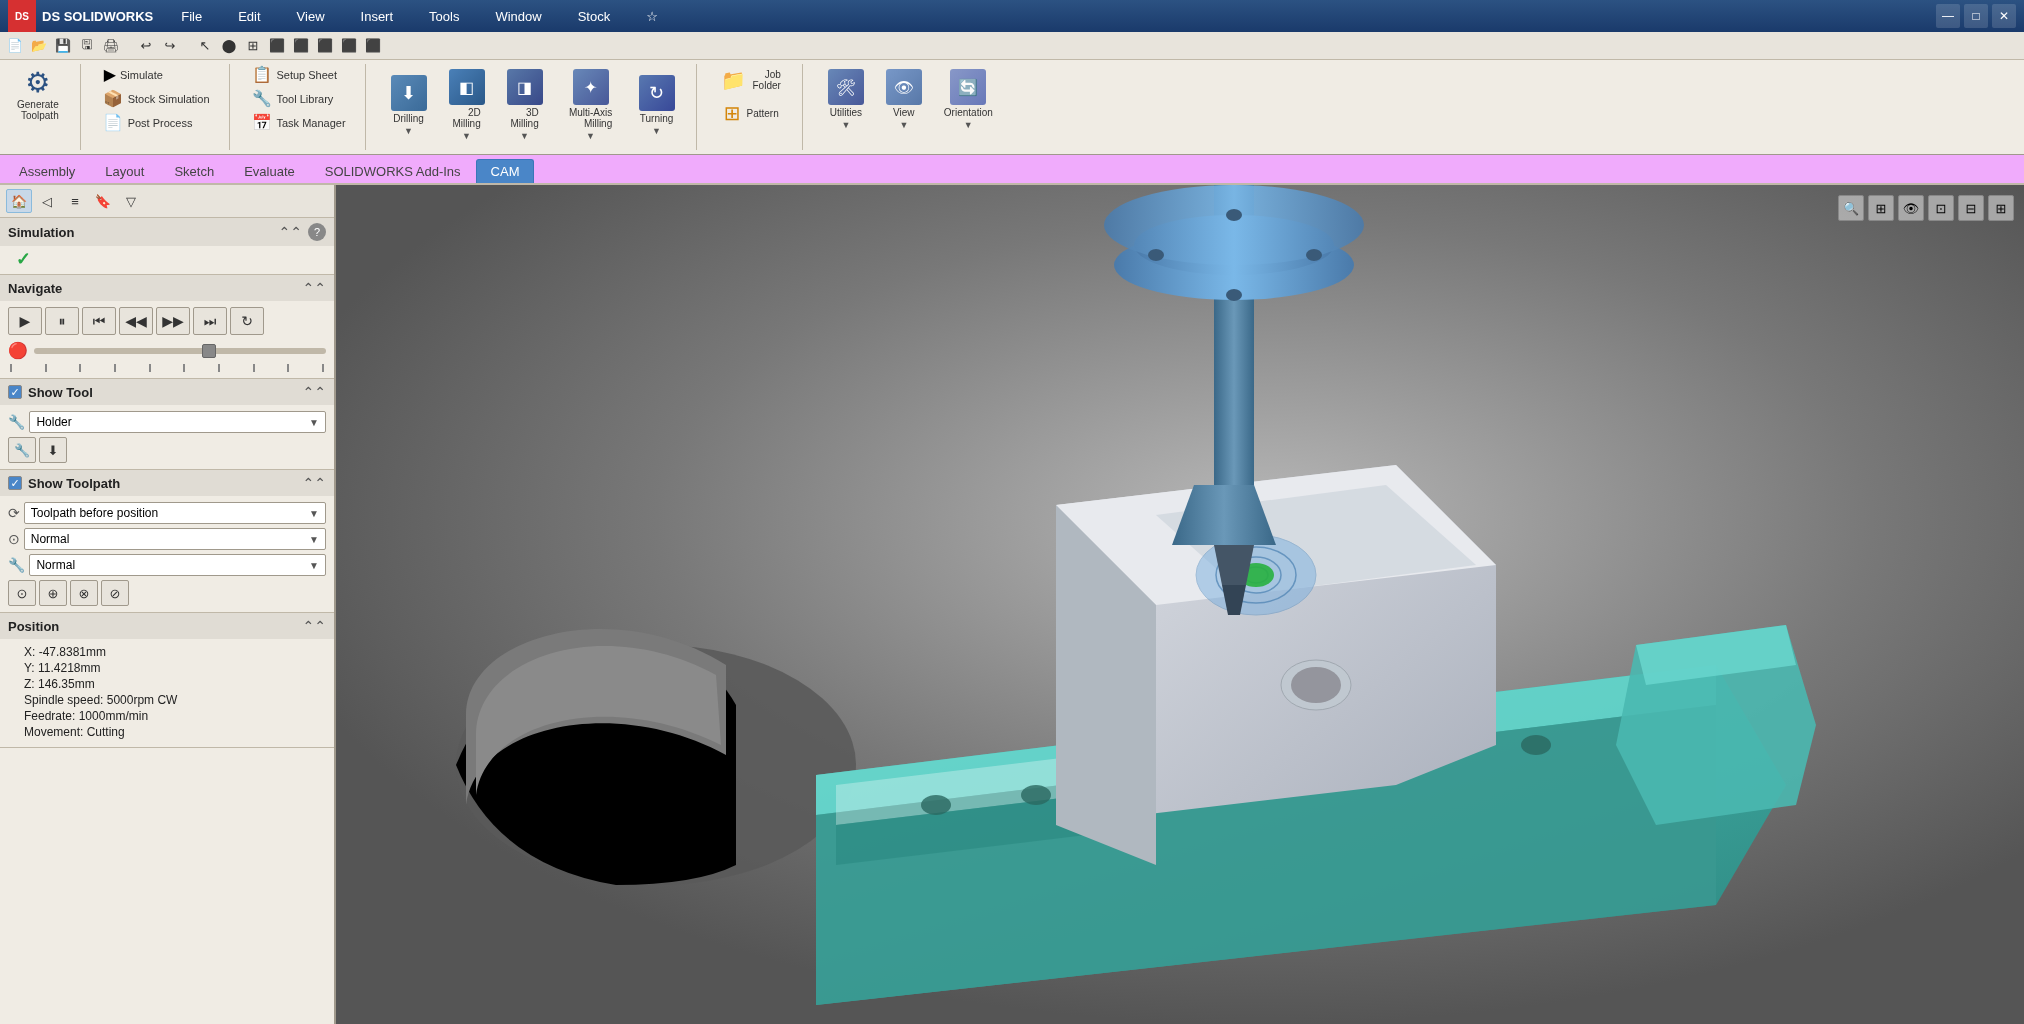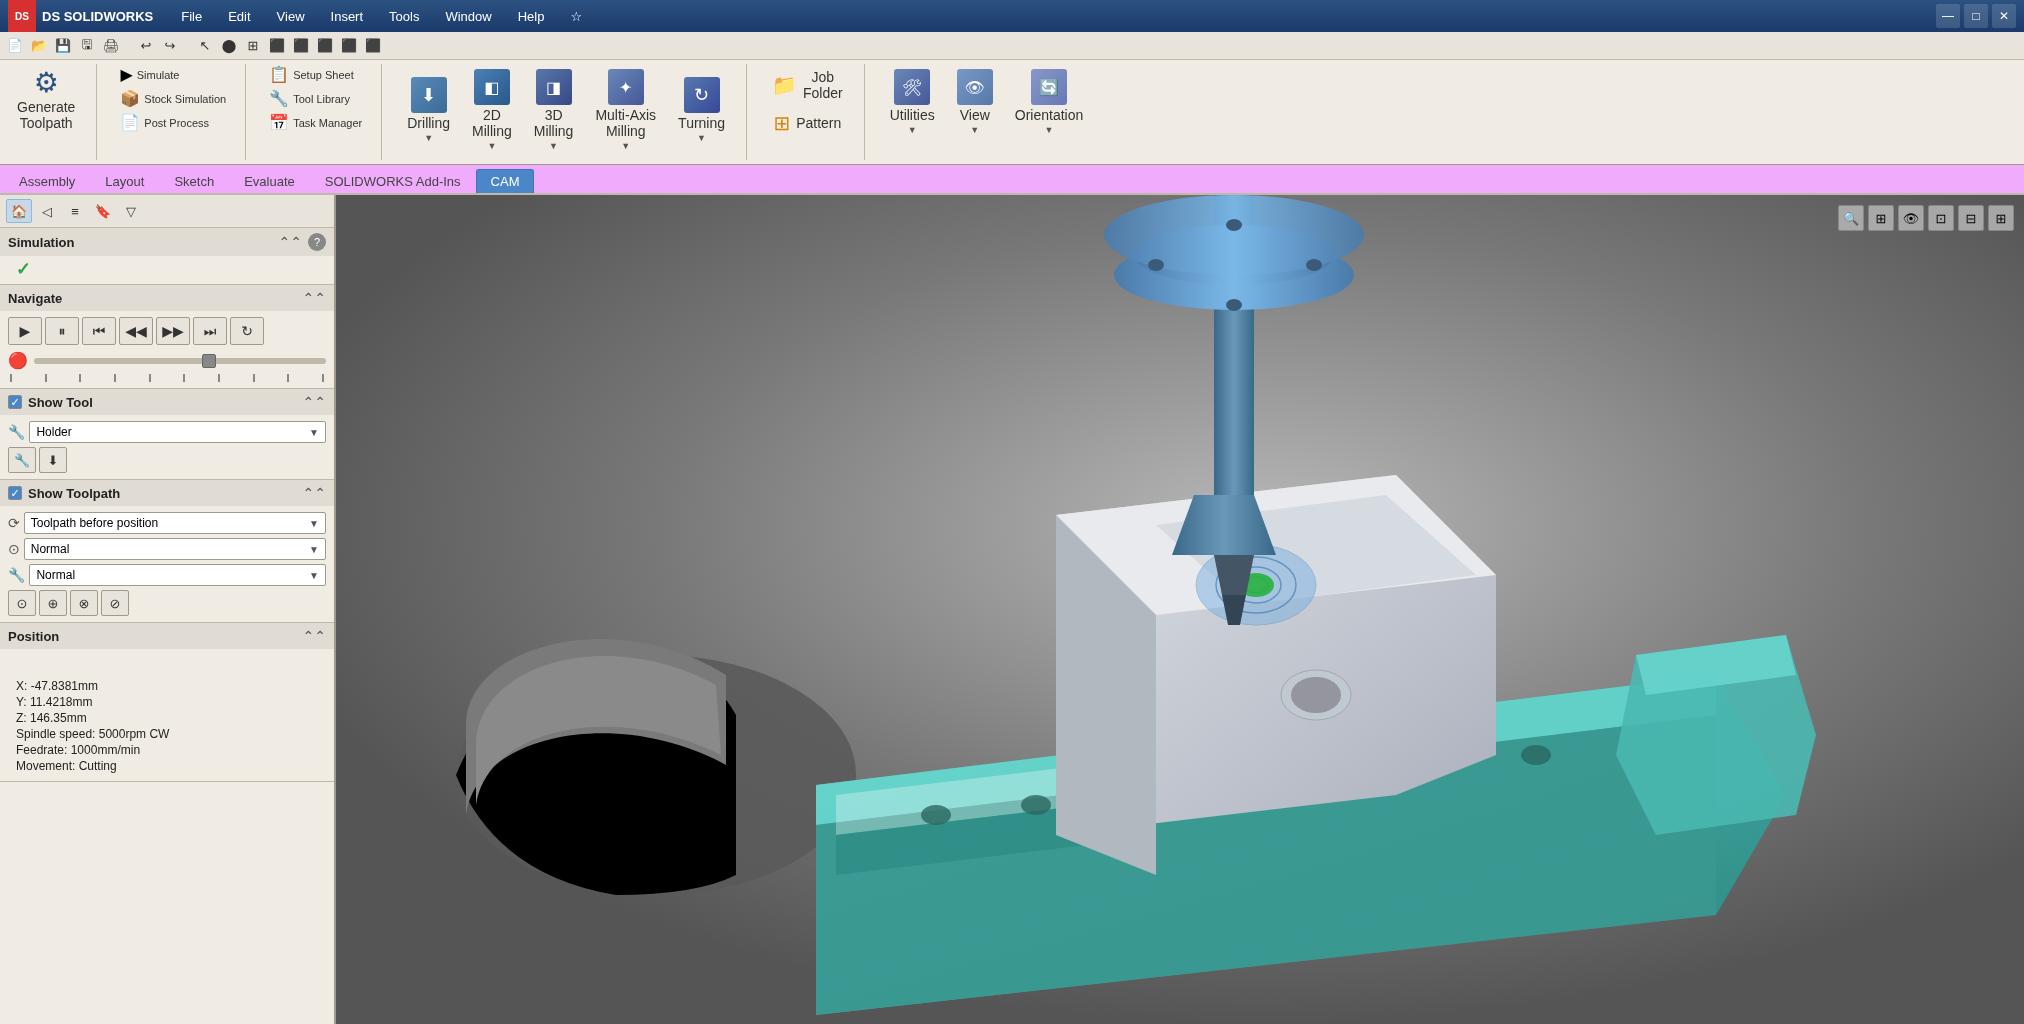--- a/index.html
+++ b/index.html
@@ -3,36 +3,36 @@
   <meta charset="utf-8">
   <style>
     * { margin: 0; padding: 0; box-sizing: border-box; }
     body { width: 2024px; height: 1024px; font-family: 'Segoe UI', Arial, sans-serif; font-size: 13px; background: #d4d0c8; overflow: hidden; display: flex; flex-direction: column; }
 
     
     .title-bar { height: 32px; background: linear-gradient(to bottom, #2c5282, #1a3a6b); display: flex; align-items: center; padding: 0 8px; }
     .sw-logo { display: flex; align-items: center; gap: 6px; }
     .sw-logo-box { width: 28px; height: 40px; background: #d63031; border-radius: 3px; display: flex; align-items: center; justify-content: center; color: white; font-weight: bold; font-size: 10px; }
     .sw-logo-text { color: white; font-weight: bold; font-size: 13px; }
-    .title-bar-menus { display: flex; gap: 10px; margin-left: 20px; justify-content: flex-end; }
+    .title-bar-menus { display: flex; gap: 20px; margin-left: 20px; justify-content: flex-end; }
     .title-bar-menu-item { color: white; padding: 2px 8px; font-size: 13px; cursor: pointer; border-radius: 2px; }
     .title-bar-right { margin-left: auto; display: flex; gap: 4px; }
     .title-bar-btn { width: 24px; height: 24px; background: rgba(255,255,255,0.15); border: none; color: white; cursor: pointer; border-radius: 2px; display: flex; align-items: center; justify-content: center; font-size: 12px; }
 
     
     .ribbon { background: #f0ece4; border-bottom: 1px solid #a0998c; display: flex; flex-direction: column; }
     .ribbon-top { height: 28px; background: #e8e4dc; border-bottom: 1px solid #c0b8a8; display: flex; align-items: center; padding: 0 4px; gap: 2px; }
     .ribbon-quick-btn { width: 22px; height: 22px; background: transparent; border: 1px solid transparent; cursor: pointer; border-radius: 2px; display: flex; align-items: center; justify-content: center; font-size: 13px; color: #333; }
     .ribbon-main { display: flex; align-items: stretch; padding: 4px 8px; gap: 16px; min-height: 90px; }
     .ribbon-group { display: flex; flex-direction: column; align-items: center; border-right: 1px solid #c0b8a8; padding-right: 12px; gap: 2px; }
     .ribbon-group:last-child { border-right: none; }
     .ribbon-group-label { font-size: 10px; color: #666; margin-top: auto; padding-top: 2px; }
     .ribbon-row { display: flex; gap: 4px; align-items: center; }
     .ribbon-big-btn { display: flex; flex-direction: column; align-items: center; justify-content: center; padding: 4px 8px; cursor: pointer; border-radius: 3px; border: 1px solid transparent; gap: 2px; min-width: 48px; }
-    .ribbon-big-btn .label { font-size: 14px; color: #333; text-align: center; }
+    .ribbon-big-btn .label { font-size: 10px; color: #333; text-align: right; }
     .ribbon-small-btn { display: flex; align-items: center; gap: 4px; padding: 2px 6px; cursor: pointer; border-radius: 2px; border: 1px solid transparent; white-space: nowrap; }
     .ribbon-small-btn .label { font-size: 11px; color: #333; }
     .ribbon-col { display: flex; flex-direction: column; gap: 2px; }
 
     
     .tab-bar { height: 30px; background: #f0abfc; border-bottom: 2px solid #c0b8a8; display: flex; align-items: flex-end; padding: 0 4px; }
     .tab { padding: 4px 14px; cursor: pointer; border-radius: 3px 3px 0 0; font-size: 13px; color: #444; border: 1px solid transparent; border-bottom: none; }
     .tab.active { background: #f5f2ee; border-color: #c0b8a8; border-bottom-color: #f5f2ee; color: #000; font-weight: 500; margin-top: 8px; }
     .tab.cam { background: #4a86c8; color: white; border-color: #3a76b8; }
 
@@ -78,21 +78,21 @@
     .tool-action-btn { width: 28px; height: 26px; background: #e8e4dc; border: 1px solid #a0998c; border-radius: 2px; cursor: pointer; display: flex; align-items: center; justify-content: center; font-size: 13px; color: #333; }
 
     
     .show-toolpath-content { padding: 6px 8px; }
     .toolpath-row { display: flex; align-items: center; gap: 4px; margin-bottom: 4px; }
     .toolpath-icon { font-size: 14px; color: #555; }
     .toolpath-action-btns { display: flex; gap: 3px; margin-top: 4px; }
     .toolpath-action-btn { width: 28px; height: 26px; background: #e8e4dc; border: 1px solid #a0998c; border-radius: 2px; cursor: pointer; display: flex; align-items: center; justify-content: center; font-size: 13px; color: #333; }
 
     
-    .position-content { padding: 6px 16px; margin-top: 24px; }
+    .position-content { padding: 6px 24px; }
     .position-line { font-size: 12px; color: #222; margin-bottom: 2px; }
 
     
     .viewport { flex: 1; position: relative; overflow: hidden; background: #8a8a8a; }
     .viewport-tree { position: absolute; top: 10px; left: 10px; background: rgba(255,255,255,0.85); padding: 4px 8px; border-radius: 3px; font-size: 12px; color: #333; display: flex; align-items: center; gap: 4px; }
     .viewport-tree-icon { font-size: 11px; color: #555; }
 
     
     .scene-bg { width: 100%; height: 100%; background: radial-gradient(ellipse at 60% 40%, #b0b0b0 0%, #787878 60%, #606060 100%); position: relative; }
 
@@ -117,21 +117,21 @@
     <div class="sw-logo-box">DS</div>
     <span class="sw-logo-text">DS SOLIDWORKS</span>
   </div>
   <div class="title-bar-menus">
     <div class="title-bar-menu-item">File</div>
     <div class="title-bar-menu-item">Edit</div>
     <div class="title-bar-menu-item">View</div>
     <div class="title-bar-menu-item">Insert</div>
     <div class="title-bar-menu-item">Tools</div>
     <div class="title-bar-menu-item">Window</div>
-    <div class="title-bar-menu-item">Help</div>
+    <div class="title-bar-menu-item">Stock</div>
     <div class="title-bar-menu-item">☆</div>
   </div>
   <div class="title-bar-right">
     <button class="title-bar-btn">—</button>
     <button class="title-bar-btn">□</button>
     <button class="title-bar-btn">✕</button>
   </div>
 </div>
 
 <div class="ribbon">

